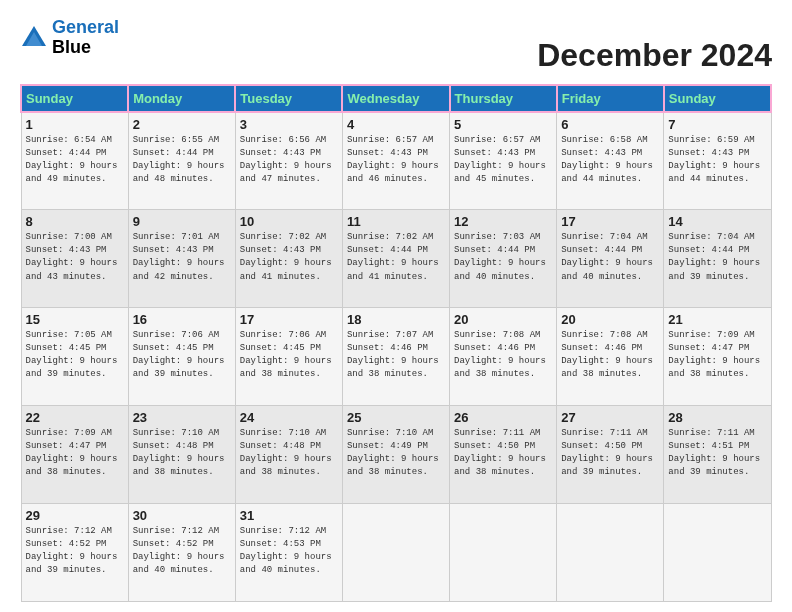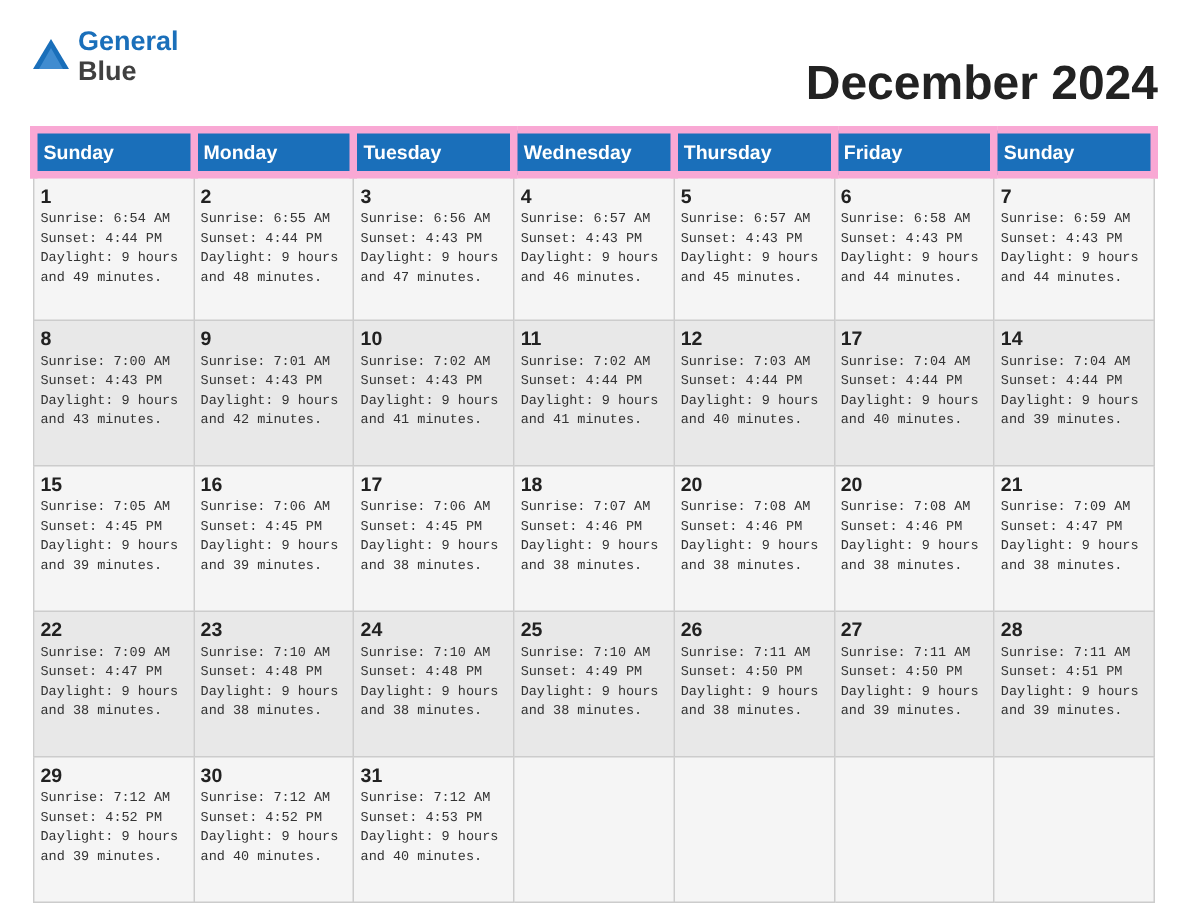--- a/index.html
+++ b/index.html
@@ -55,26 +55,26 @@
       color: #444;
     }
     .calendar {
       width: 100%;
       border-collapse: collapse;
       flex: 1;
       table-layout: fixed;
     }
     .calendar thead th {
       background: #1a6fba;
-      color: #ffffff;
+      color: #86efac;
       font-size: 13px;
       font-weight: bold;
       padding: 5px 4px;
       text-align: left;
-      border: 5px solid #f9a8d4;
+      border: 2px solid #f9a8d4;
       margin-top: 29px;
     }
     .calendar tbody td {
       vertical-align: top;
       border: 1px solid #ccc;
       padding: 4px 4px 3px 4px;
       font-size: 9.5px;
       color: #333;
       background: #fff;
       height: 82px;
@@ -107,21 +107,21 @@
 
 <div class="page">
   <div class="header">
     <div class="logo">
       <svg class="logo-icon" viewBox="0 0 28 28">
         <polygon points="14,2 26,22 2,22" fill="#1a6fba"></polygon>
         <polygon points="14,8 22,22 6,22" fill="#5aa0e0" opacity="0.6"></polygon>
       </svg>
       <div class="logo-text">
         <div><span>General</span></div>
-        <div><span style="color:#404040">Blue</span></div>
+        <div><span style="color:#000000">Blue</span></div>
       </div>
     </div>
     <div class="title-block">
       <div class="month-title">December 2024</div>
     </div>
   </div>
 
   <table class="calendar">
     <thead>
       <tr>

